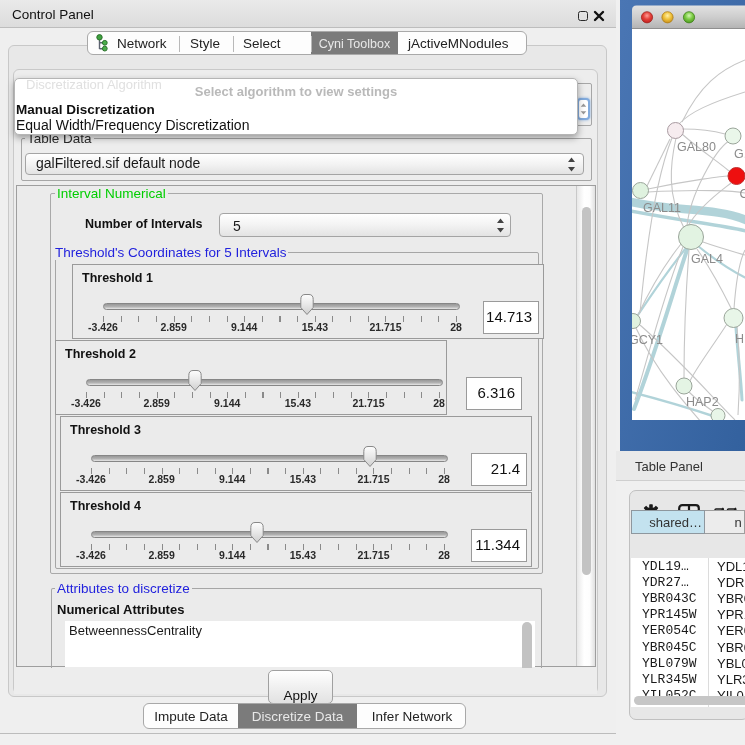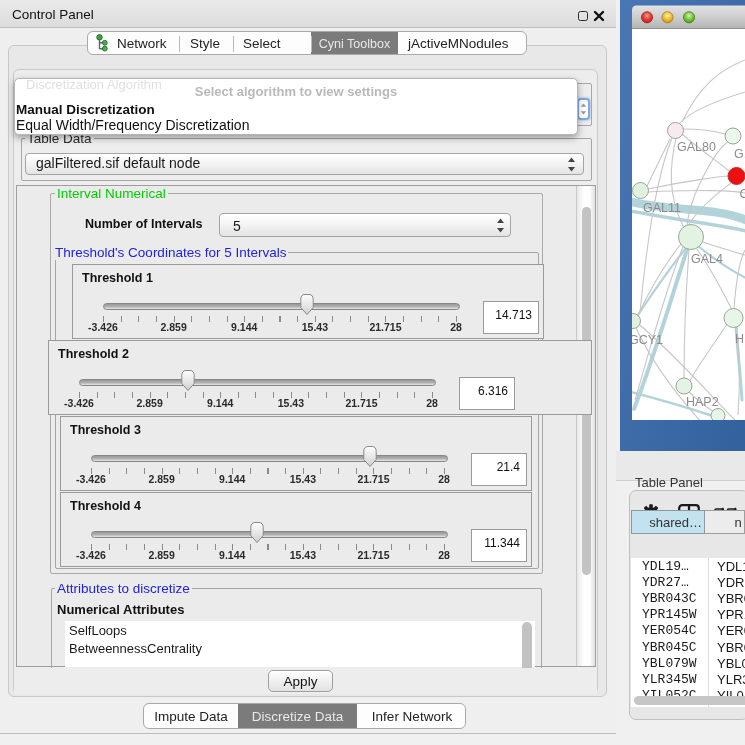--- a/index.html
+++ b/index.html
@@ -29,33 +29,33 @@
 #vtrack { position:absolute; left:560px; top:0; width:19px; height:480px; background:linear-gradient(to right,#e8e8e8,#ffffff 40%,#fdfdfd 70%,#e0e0e0); border-left:1px solid #c9c9c9; }
 #vthumb { position:absolute; left:565px; top:22px; width:9px; height:368px; background:#c3c3c3; border-radius:4.5px; }
 
 
 .thp { position:absolute; border:1px solid #9a9a9a; background:#ebebeb; }
 .thlab { position:absolute; left:9px; top:6px; font-size:12.5px; font-weight:bold; color:#111; }
 .track { position:absolute; height:7px; border:1px solid #868686; border-radius:4px; background:linear-gradient(#989898,#b2b2b2 55%,#e8e8e8); }
 .ticks { position:absolute; height:6px; background:repeating-linear-gradient(to right,#8a8a8a 0 1px,transparent 1px 17.65px); }
 .tlab { position:absolute; transform:translateX(-50%); font-size:10.5px; font-weight:bold; color:#2a2a2a; white-space:nowrap; }
 .thumb { position:absolute; }
-.vbox { position:absolute; width:56px; height:33px; background:#fff; border:1px solid #9a9a9a; font-size:12px; color:#111; text-align:right; padding:6px 6px 0 0; }
+.vbox { position:absolute; width:56px; height:33px; background:#fff; border:1px solid #9a9a9a; font-size:15px; color:#111; text-align:right; padding:6px 6px 0 0; }
 
 #numlist { position:absolute; left:65px; top:621px; width:470px; height:46px; background:#fff; overflow:hidden; font-size:13px; color:#1a1a1a; }
 #numlist div { padding:1.5px 0 1.5px 4px; }
 #listthumb { position:absolute; left:522px; top:622px; width:10px; height:60px; background:#c2c2c2; border-radius:5px; }
 
 .button { position:absolute; background:linear-gradient(#ffffff,#f0f0f0 50%,#e2e2e2); border:1px solid #a0a0a0; border-radius:5px; font-size:13px; color:#111; text-align:center; }
 #btabs { position:absolute; left:143px; top:703px; width:323px; height:26px; background:#fdfdfd; border:1px solid #a8a8a8; border-radius:6px; font-size:13.5px; color:#222; overflow:hidden; }
 #btabdark { position:absolute; left:94px; top:0; width:119px; height:26px; background:#7b7b7b; }
 
 #popup { position:absolute; left:14px; top:78px; width:564px; height:57px; background:#fff; border:1px solid #b5b5b5; border-radius:5px; box-shadow:0 3px 7px rgba(0,0,0,0.35); }
 #tpbar { position:absolute; left:616px; top:451px; width:129px; height:30px; background:#e9e9e9; border-bottom:1px solid #cfcfcf; }
-#tpbar span { position:absolute; left:19px; top:24px; font-size:13px; color:#333; }
+#tpbar span { position:absolute; left:19px; top:8px; font-size:13px; color:#333; }
 #tcontainer { position:absolute; left:629px; top:490px; width:120px; height:230px; background:#e7e7e7; border:1px solid #c0c0c0; border-radius:7px; }
 #thead { position:absolute; left:631px; top:510px; width:114px; height:24px; display:flex; }
 #thc1 { width:77px; background:#c3e2ef; border:1px solid #8e979e; font-size:13px; color:#333; text-align:center; padding:4px 0 0 15px; }
 #thc2 { width:40px; background:#ececec; border:1px solid #9e9e9e; border-left:none; font-size:13px; color:#333; padding:4px 0 0 29px; }
 #tbody { position:absolute; left:631px; top:558px; width:114px; height:149px; background:#fff; overflow:hidden; }
 .trow { position:absolute; left:0; width:114px; height:16.1px; font-size:13px; color:#1a1a1a; }
 .tc1 { position:absolute; left:11px; top:1px;font-family:Liberation Mono, monospace; }
 .tc2 { position:absolute; left:86px; top:1px; }
 #hsthumb { position:absolute; left:634px; top:696px; width:115px; height:9px; background:#c6c6c6; border-radius:4.5px; }
 </style></head>
@@ -140,21 +140,21 @@
 <span class="tlab" style="left:100.6px;top:56px">2.859</span>
 <span class="tlab" style="left:171.2px;top:56px">9.144</span>
 <span class="tlab" style="left:241.9px;top:56px">15.43</span>
 <span class="tlab" style="left:312.5px;top:56px">21.715</span>
 <span class="tlab" style="left:383.1px;top:56px">28</span>
 <svg class="thumb" style="left:224px;top:28px" width="20" height="23" viewBox="0 0 20 23">
       <path d="M10,21.5 L3.8,14.5 L3.8,6.5 Q3.8,1.5 8,1.5 L12,1.5 Q16.2,1.5 16.2,6.5 L16.2,14.5 Z" fill="url(#thg)" stroke="#888" stroke-width="1" stroke-linejoin="round"></path>
     </svg>
 <div class="vbox" style="left:410px;top:36px">14.713</div>
 </div>
-<div class="thp" style="left:48px;top:340px;width:544px;height:75px">
+<div class="thp" style="left:55px;top:340px;width:392px;height:75px">
 <div class="thlab">Threshold 2</div>
 <div class="track" style="left:30px;top:38px;width:357px"></div>
 <div class="ticks" style="left:29.5px;top:51px;width:356px"></div>
 <span class="tlab" style="left:30.0px;top:56px">-3.426</span>
 <span class="tlab" style="left:100.6px;top:56px">2.859</span>
 <span class="tlab" style="left:171.2px;top:56px">9.144</span>
 <span class="tlab" style="left:241.9px;top:56px">15.43</span>
 <span class="tlab" style="left:312.5px;top:56px">21.715</span>
 <span class="tlab" style="left:383.1px;top:56px">28</span>
 <svg class="thumb" style="left:129px;top:28px" width="20" height="23" viewBox="0 0 20 23">
@@ -192,28 +192,27 @@
     </svg>
 <div class="vbox" style="left:410px;top:36px">11.344</div>
 </div>
 
 
 
 <div class="group" style="left:51px;top:588px;width:491px;height:90px;border-bottom:none"></div>
 <div class="gtitle" style="left:55px;top:581px;color:#2222dd;background:#ebebeb">Attributes to discretize</div>
 <div class="abs" style="left:57px;top:602px;font-size:13px;font-weight:bold;color:#111">Numerical Attributes</div>
 <div id="numlist">
-    <div>SelfLoops</div>
     <div>BetweennessCentrality</div>
   </div>
 <div id="listthumb"></div>
 
 <div class="abs" style="left:14px;top:668px;width:583px;height:26px;background:#ededed"></div>
 
-<div class="button" style="left:268px;top:670px;width:65px;height:22px;padding-top:3px;font-size:13.5px">Apply</div>
+<div class="button" style="left:268px;top:670px;width:65px;height:34px;padding-top:17px;font-size:13.5px">Apply</div>
 
 
 <div id="btabs">
   <div id="btabdark"></div>
   <span class="abs" style="left:0;top:5px;width:94px;text-align:center">Impute Data</span>
   <span class="abs" style="left:94px;top:5px;width:119px;text-align:center;color:#e8e8e8">Discretize Data</span>
   <span class="abs" style="left:213px;top:5px;width:110px;text-align:center">Infer Network</span>
 </div>
 <div class="abs" style="left:0;top:733px;width:616px;height:1px;background:#bcbcbc"></div>
 

